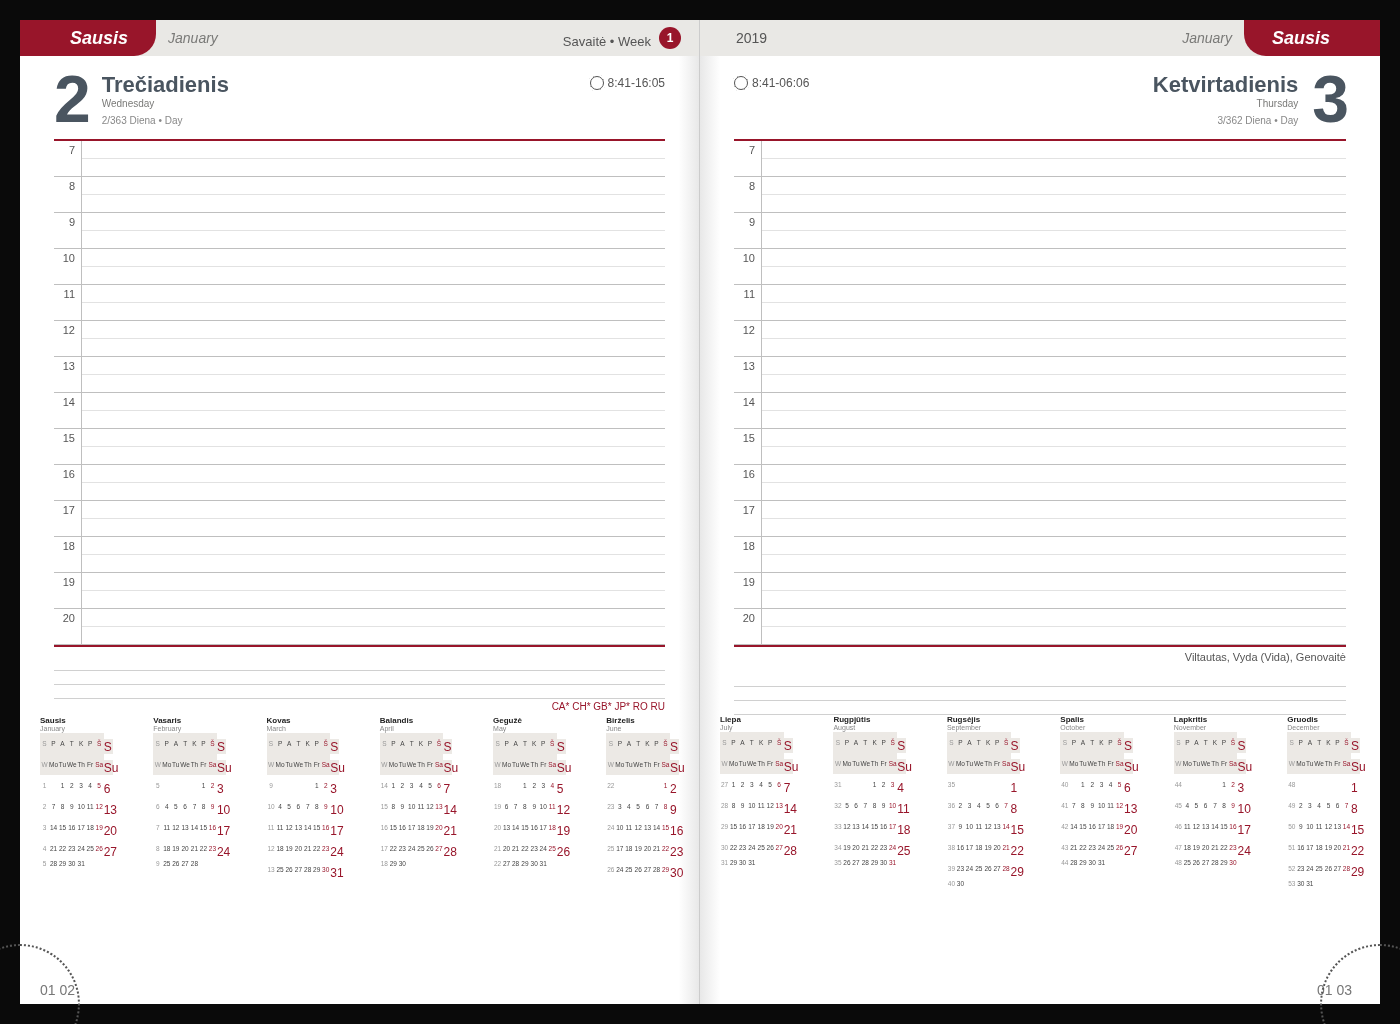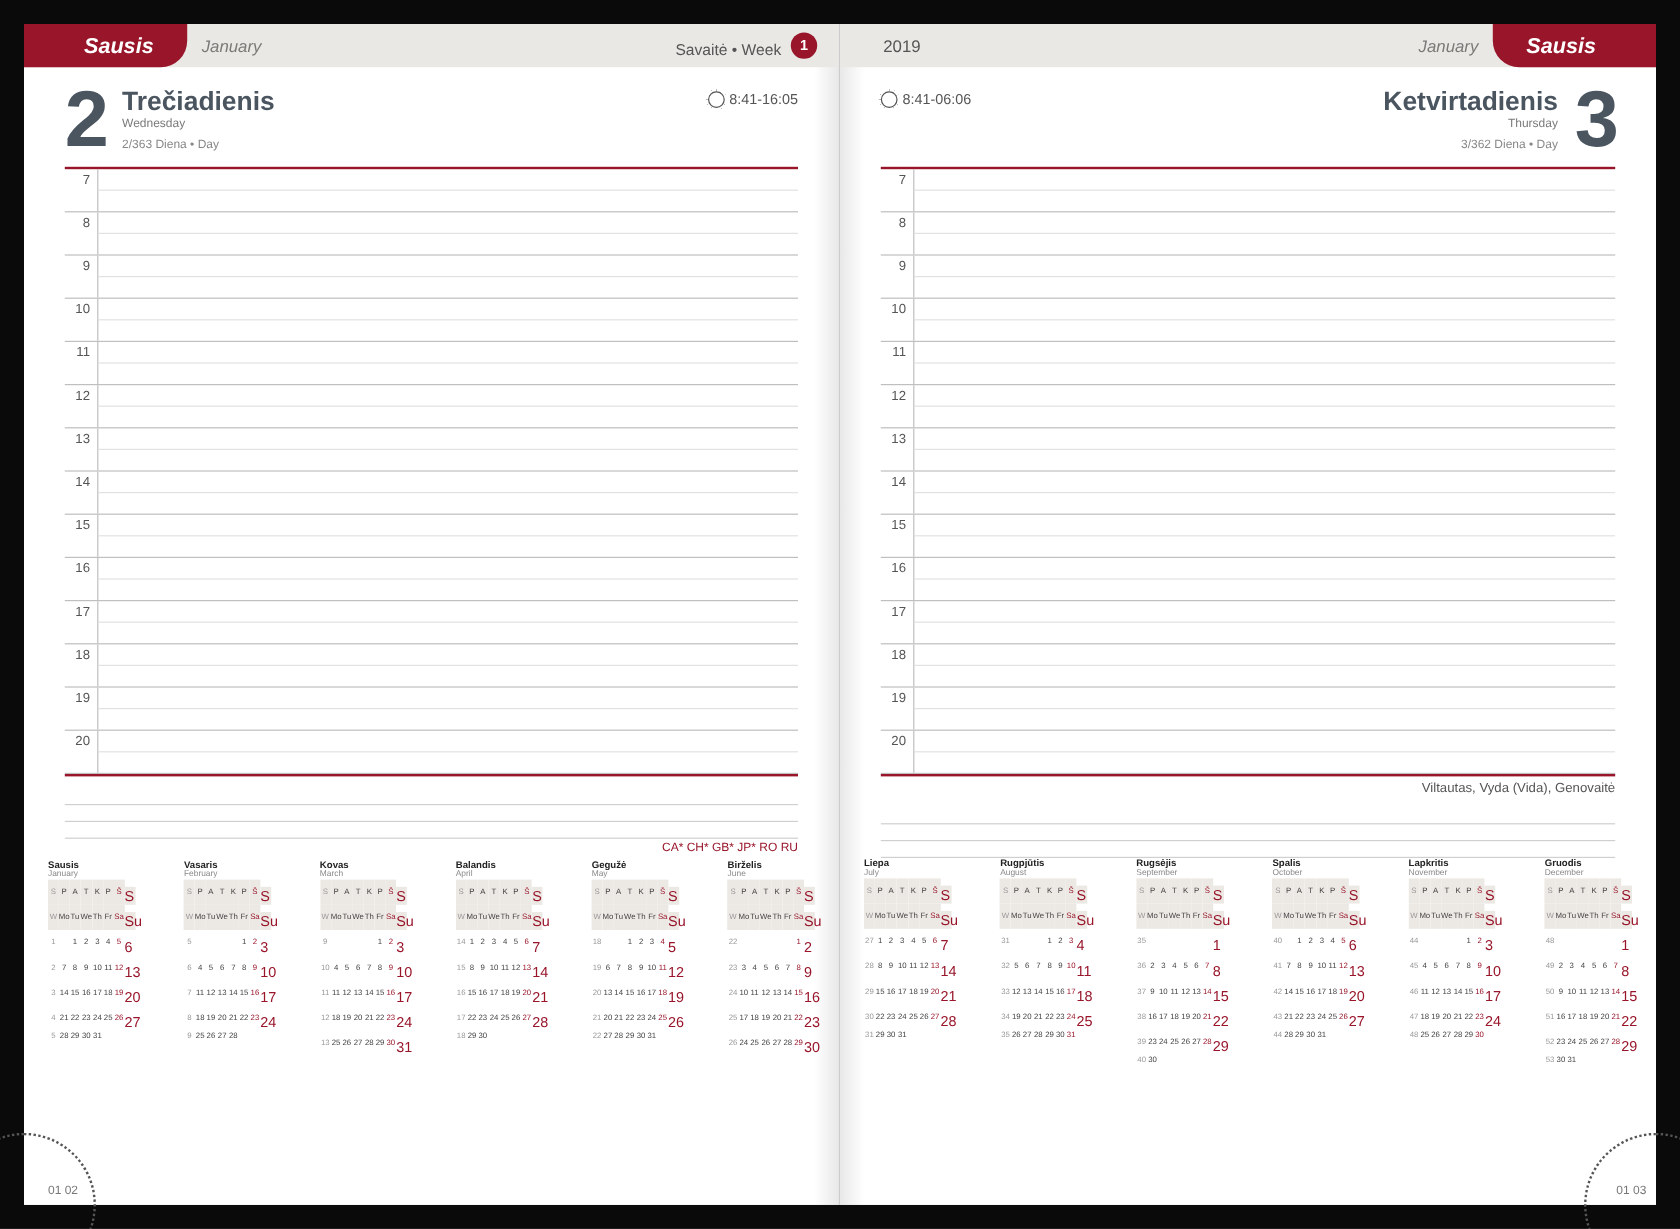--- a/index.html
+++ b/index.html
@@ -54,23 +54,23 @@
   .minirow { display:flex; gap:6px; padding:0 20px 4px 20px; justify-content:space-between; }
   .minical { font-size:6.5px; color:#444; }
   .minical .mtitle { font-weight:bold; font-size:8px; color:#222; }
   .minical .msub { font-size:7px; color:#888; margin-bottom:1px; }
   .minical table { border-collapse:collapse; }
   .minical td, .minical th { width:9px; text-align:center; padding:0.5px 0; font-weight:normal; }
   .minical th { background:#ece9e5; }
   .minical th.sat, .minical th.sun, .minical td.sat, .minical td.sun { color:#98152a; }
   .minical .wk { color:#999; }
 
-  .pagefoot { position:absolute; bottom:6px; font-size:10px; color:#777; }
+  .pagefoot { position:absolute; bottom:6px; font-size:14px; color:#777; }
   .page.left .pagefoot { left:20px; }
-  .page.right .pagefoot { right:8px;padding-left:12px; }
+  .page.right .pagefoot { right:28px;padding-left:12px; }
 
   .dotarc { position:absolute; width:120px; height:120px; border:2px dotted #555; border-radius:50%; }
   .dotarc.bl { bottom:-60px; left:-60px; }
   .dotarc.br { bottom:-60px; right:-60px; }
 </style>
 </head>
 <body>
 
 <div class="spread">
 

